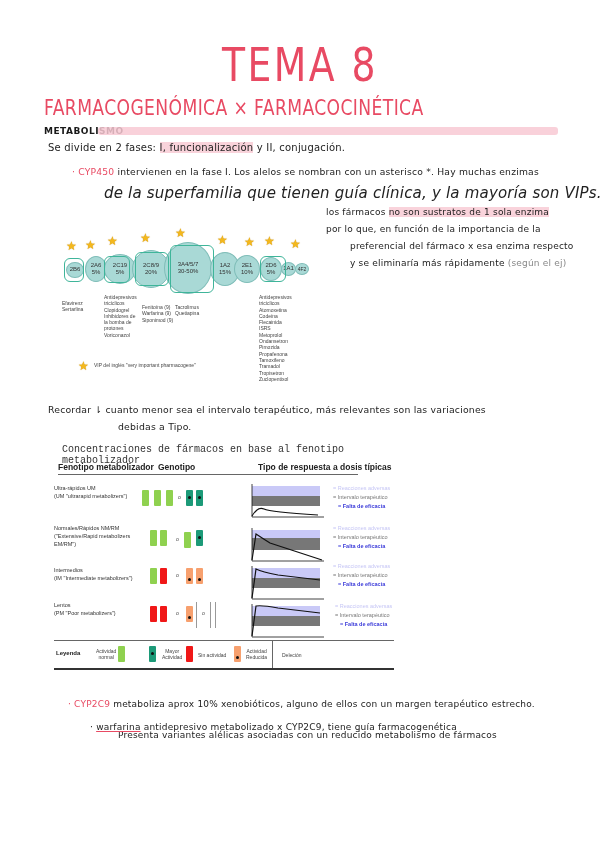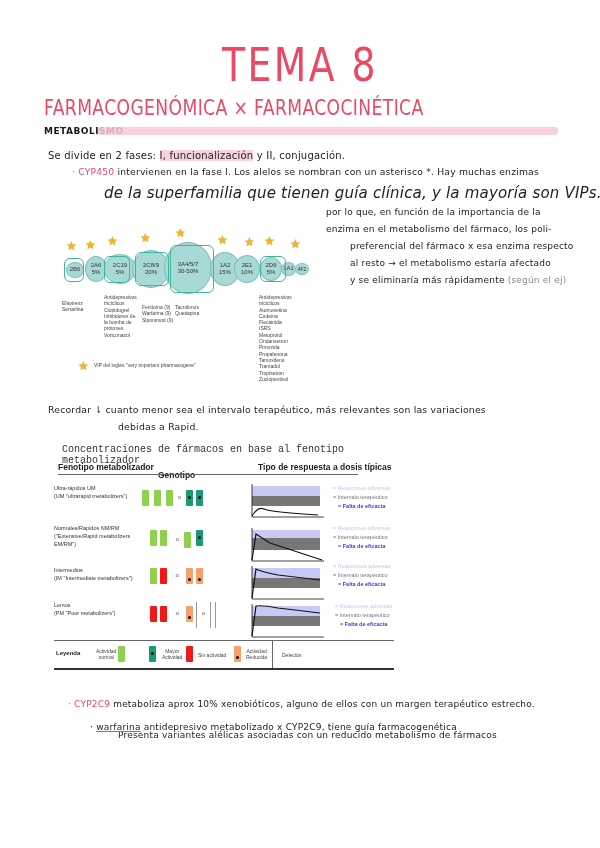--- a/index.html
+++ b/index.html
@@ -46,34 +46,33 @@
   .legrow-lbl { position: absolute; font-size: 5px; color: #444; text-align: center; line-height: 6px; white-space: pre; }
 </style>
 </head>
 <body>
 
 <div class="abs title">TEMA 8</div>
 <div class="abs subtitle">FARMACOGENÓMICA × FARMACOCINÉTICA</div>
 <div class="abs section">METABOLISMO</div>
 <div class="abs section-bar"></div>
 
-<div class="abs hw" style="left:48px; top:150px;text-align:center;">
+<div class="abs hw" style="left:48px; top:142px;text-align:center;">
   <span>Se divide en 2 fases: </span><span class="hl">I, funcionalización</span><span> y II, conjugación.</span>
 </div>
 <div class="abs hw" style="left:72px; top:166px; font-size:9.2px;">
   <span class="pink">· CYP450</span><span> intervienen en la fase I. Los alelos se nombran con un asterisco *. Hay muchas enzimas</span>
 </div>
 <div class="abs hw" style="left:104px; top:184px; font-size:15px;font-style:italic;">de la superfamilia que tienen guía clínica, y la mayoría son VIPs.</div>
 
 <div class="abs hw" style="left:326px; top:204px; font-size:9px; line-height:17px;">
+  <div><span>los fármacos </span><span class="hl">no son sustratos de 1 sola enzima</span></div>
   <div>por lo que, en función de la importancia de la</div>
-  <div>enzima en el metabolismo del fármaco, los poli-</div>
   <div style="padding-left:16px;">
     <div style="padding-left:8px;">preferencial del fármaco x esa enzima respecto</div>
-    <div style="padding-left:8px;">al resto → el metabolismo estaría afectado</div>
     <div style="padding-left:8px;"><span>y se eliminaría más rápidamente</span> <span class="gray">(según el ej)</span></div>
   </div>
   <div style="padding-left:16px;">
   </div>
 </div>
 
 <div class="abs fig1">
 
   <span class="star" style="left:4px; top:8px;">★</span>
   <span class="star" style="left:23px; top:7px;">★</span>
@@ -149,26 +148,26 @@
 Tamoxifeno
 Tramadol
 Tropisetron
 Zuclopentixol</div>
 
   <span class="star" style="left:16px; top:128px;">★</span>
   <div class="druglist" style="left:32px; top:130px;">VIP del inglés "very important pharmacogene"</div>
 </div>
 
 <div class="abs hw" style="left:48px; top:404px; font-size:9.3px;">Recordar ⇂ cuanto menor sea el intervalo terapéutico, más relevantes son las variaciones</div>
-<div class="abs hw" style="left:118px; top:421px; font-size:9.3px;">debidas a Rapid.</div>
+<div class="abs hw" style="left:118px; top:421px; font-size:9.3px;">debidas a Tipo.</div>
 
 <div class="abs fig2">
   <div class="fig2-title">Concentraciones de fármacos en base al fenotipo metabolizador</div>
   <div class="colh" style="left:0px;">Fenotipo metabolizador</div>
-  <div class="colh" style="left:100px;margin-top:8px;">Genotipo</div>
+  <div class="colh" style="left:100px;">Genotipo</div>
   <div class="colh" style="left:200px;">Tipo de respuesta a dosis típicas</div>
   <div class="hrule" style="left:0; top:30px; width:300px;"></div>
 
   <div class="rowlabel" style="left:-4px; top:40px;">Ultra-rápidos UM
 (UM "ultrarapid metabolizers")</div>
   <div class="rowlabel" style="left:-4px; top:80px;">Normales/Rápidos NM/RM
 ("Extensive/Rapid metabolizers
 EM/RM")</div>
   <div class="rowlabel" style="left:-4px; top:122px;">Intermedios
 (IM "Intermediate metabolizers")</div>

